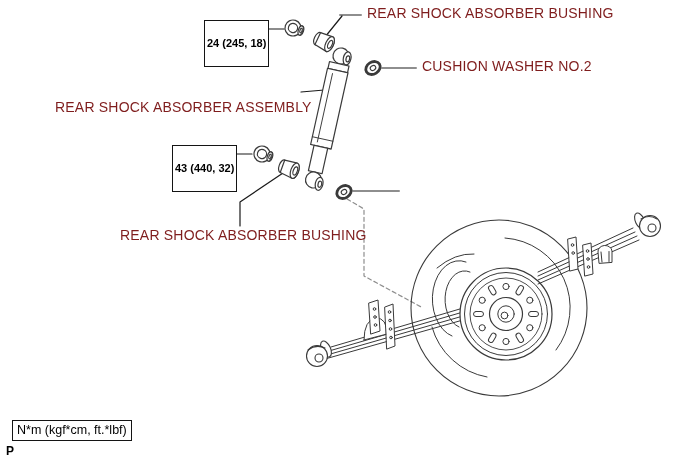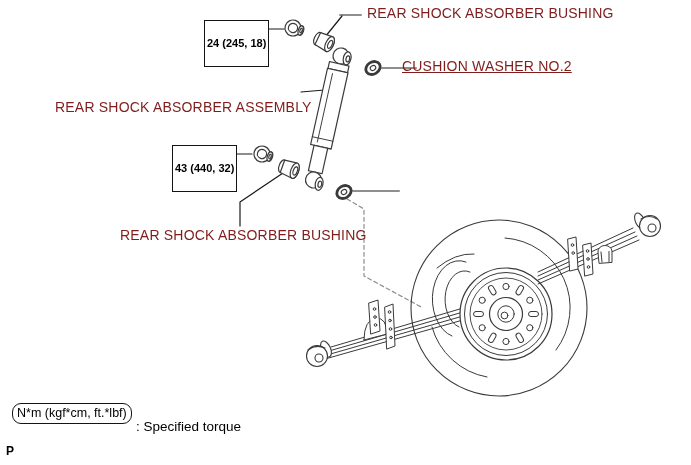--- a/index.html
+++ b/index.html
@@ -191,30 +191,29 @@
           <circle cx="650" cy="226" r="10.5"></circle>
           <circle cx="652" cy="228" r="4"></circle>
           <path d="M 641,219 Q 649,214 657,219" fill="none"></path>
         </g>
       </g>
     </g>
   </svg>
 
   <div class="part-label" style="left:367px;top:6px;">REAR SHOCK ABSORBER BUSHING</div>
 
-  <div class="part-label" style="left:402px;top:59px;text-decoration:underline;">CUSHION WASHER NO.2</div>
+  <div class="part-label" style="left:422px;top:59px;">CUSHION WASHER NO.2</div>
 
   <div class="part-label" style="left:55px;top:84px;margin-top:16px;">REAR SHOCK ABSORBER ASSEMBLY</div>
 
 
   <div class="part-label" style="left:120px;top:228px;">REAR SHOCK ABSORBER BUSHING</div>
 
   <div class="torque-box" style="left:204px;top:20px;">24 (245, 18)</div>
 
   <div class="torque-box" style="left:172px;top:145px;text-align:center;">43 (440, 32)</div>
 
-  <div class="legend-box" style="left:12px;top:403px;border-radius:9px;">N*m (kgf*cm, ft.*lbf)</div>
-
-  <div class="legend-desc" style="left:136px;top:418px;">: Specified torque</div>
+  <div class="legend-box" style="left:12px;top:420px;">N*m (kgf*cm, ft.*lbf)</div>
+
 
   <div class="page-marker" style="left:6px;top:445px;">P</div>
 
 </div>
 
 </body></html>

